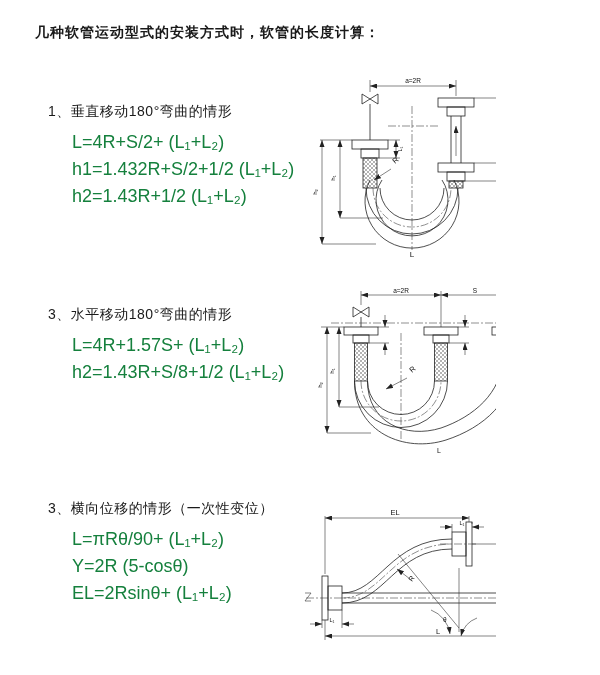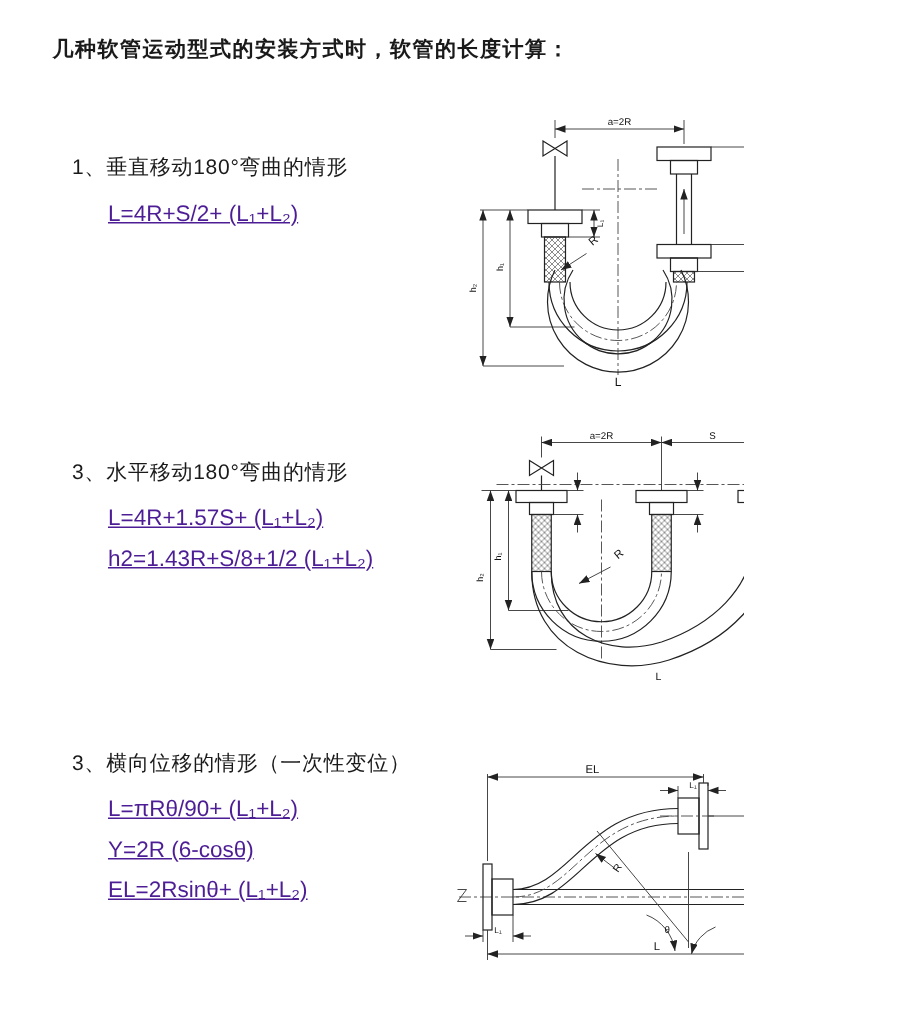--- a/index.html
+++ b/index.html
@@ -6,41 +6,43 @@
   .sheet{
     position:relative;width:496px;height:675px;background:#fff;overflow:hidden;
     font-family:"Liberation Sans","DejaVu Sans",sans-serif;color:#1a1a1a;
   }
   .page-title{
     position:absolute;left:35px;top:24px;font-size:14px;font-weight:bold;
     letter-spacing:1px;white-space:nowrap;
   }
   .sec{position:absolute;left:48px;width:275px;}
   .sec-heading{font-size:14px;font-weight:normal;letter-spacing:0.5px;white-space:nowrap;}
-  .formula{margin:0 0 0 24px;padding:0;font-size:15px;line-height:27px;white-space:nowrap;color:#4c1d95;text-decoration:underline;}
+  .formula{margin:0 0 0 24px;padding:0;font-size:18px;line-height:27px;white-space:nowrap;color:#15803d;}
   .formulas{margin-top:8px;}
   .fig{position:absolute;}
   svg{display:block;}
   svg text{fill:#111;font-family:"Liberation Sans","DejaVu Sans",sans-serif;}
   .ln{stroke:#222;stroke-width:0.8;fill:none;}
   .thin{stroke:#333;stroke-width:0.6;fill:none;}
   .cdash{stroke:#444;stroke-width:0.6;fill:none;stroke-dasharray:8 2 2 2;}
   .hatchbox{stroke:#222;stroke-width:0.8;}
 </style>
 </head>
 <body>
 
 <div class="sheet">
 
   <div class="page-title">几种软管运动型式的安装方式时，软管的长度计算：</div>
 
   <div class="sec" style="top:103px;">
     <div class="sec-heading">1、垂直移动180°弯曲的情形</div>
     <div class="formulas">
       <p class="formula">L=4R+S/2+ (L₁+L₂)</p>
+      <p class="formula">h1=1.432R+S/2+1/2 (L₁+L₂)</p>
+      <p class="formula">h2=1.43R+1/2 (L₁+L₂)</p>
     </div>
   </div>
 
   <div class="fig" style="left:308px;top:68px;">
   <svg width="225" height="190" viewBox="0 0 225 190">
     <defs>
       <pattern id="pat1" width="4" height="4" patternUnits="userSpaceOnUse">
         <path d="M0,4 L4,0 M0,0 L4,4" stroke="#666" stroke-width="0.5" fill="none"></path>
       </pattern>
       <marker id="tipE1" markerWidth="8" markerHeight="6" refX="7" refY="2.5" orient="auto" markerUnits="userSpaceOnUse">
@@ -211,21 +213,21 @@
     </g>
 
     <text x="126" y="172" font-size="7" text-anchor="middle">L</text>
   </svg>
   </div>
 
   <div class="sec" style="top:500px;">
     <div class="sec-heading">3、横向位移的情形（一次性变位）</div>
     <div class="formulas">
       <p class="formula">L=πRθ/90+ (L₁+L₂)</p>
-      <p class="formula">Y=2R (6-cosθ)</p>
+      <p class="formula">Y=2R (5-cosθ)</p>
       <p class="formula">EL=2Rsinθ+ (L₁+L₂)</p>
     </div>
   </div>
 
   <div class="fig" style="left:300px;top:506px;">
   <svg width="285" height="140" viewBox="0 0 285 140">
     <defs>
       <marker id="tipE3" markerWidth="8" markerHeight="6" refX="7" refY="2.5" orient="auto" markerUnits="userSpaceOnUse">
         <path d="M0,0 L7,2.5 L0,5 Z" fill="#222"></path>
       </marker>

